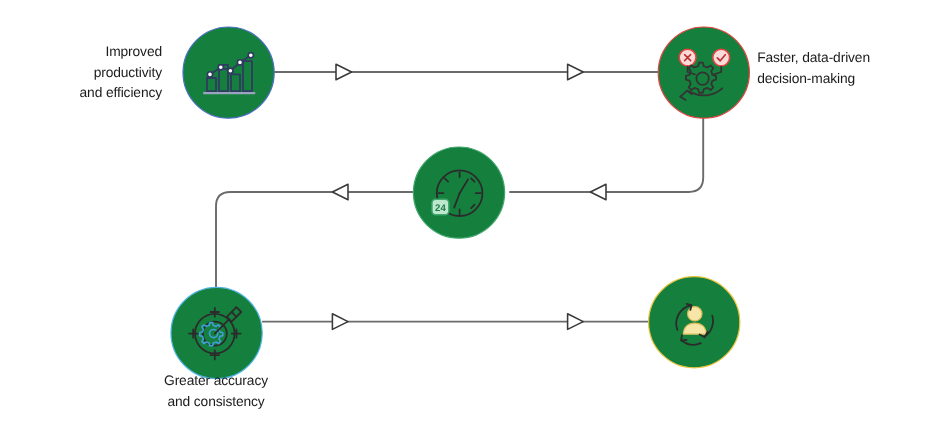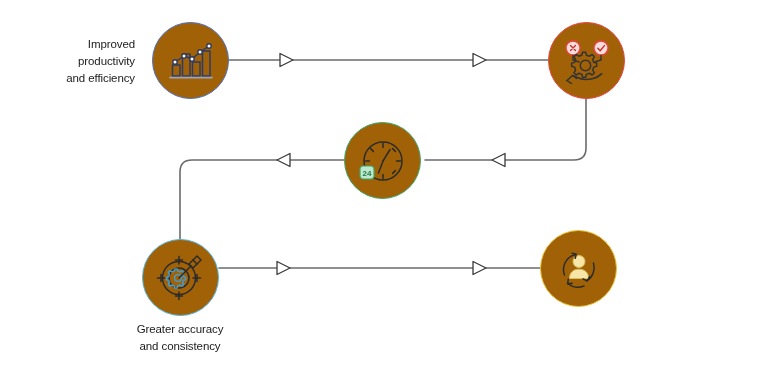--- a/index.html
+++ b/index.html
@@ -9,21 +9,21 @@
     font-family:"Liberation Sans", sans-serif;
     overflow:hidden;
     position:relative;
   }
   #stage{position:relative;width:783px;height:371px;}
   #wires{position:absolute;left:0;top:0;width:783px;height:371px;}
 
   .node{
     position:absolute;
     border-radius:50%;
-    background:#a16207;
+    background:#15803d;
     box-sizing:border-box;
     display:flex;align-items:center;justify-content:center;
   }
   .node svg{display:block;}
 
   .label{
     position:absolute;
     font-size:11.5px;
     line-height:17px;
     color:#1b1b1b;
@@ -113,20 +113,22 @@
         </g>
 
         <g fill="none" stroke="#333" stroke-width="1.5" stroke-linecap="round" stroke-linejoin="round">
           <path d="M4 42.5 L9.5 37.5 L13 39 C17 41 23 42 28 41 C32 40.3 36 38.3 38.8 35.6"></path>
           <path d="M4 42.5 L8.5 45.5"></path>
           <path d="M9.5 37.5 L13.5 40.5"></path>
         </g>
       </svg>
     </span>
   </div>
+  <div class="label left" style="left:631px;top:41px;width:140px;">Faster, data-driven
+decision-making</div>
 
   <div class="node" style="left:344px;top:122px;width:77px;height:77px;border:1.6px solid #3fa56c;">
     <span>
       <svg width="50" height="50" viewBox="0 0 50 50">
         <g fill="none" stroke="#2b2b2b" stroke-width="1.5" stroke-linecap="round">
           <circle cx="25" cy="25" r="19"></circle>
 
           <line x1="25" y1="7.5" x2="25" y2="11.5"></line>
           <line x1="25" y1="38.5" x2="25" y2="42.5"></line>
           <line x1="7.5" y1="25" x2="11.5" y2="25"></line>
@@ -171,21 +173,21 @@
         </g>
 
         <g fill="none" stroke="#2b2b2b" stroke-width="1.5" stroke-linecap="round" stroke-linejoin="round">
           <line x1="24" y1="25" x2="36" y2="13"></line>
           <path d="M34 11 L42 3 L46 7 L38 15 Z"></path>
           <line x1="38" y1="7" x2="42" y2="11"></line>
         </g>
       </svg>
     </span>
   </div>
-  <div class="label center" style="left:100px;top:310px;width:160px;margin-top:11px;">Greater accuracy
+  <div class="label center" style="left:100px;top:310px;width:160px;">Greater accuracy
 and consistency</div>
 
   <div class="node" style="left:540px;top:230px;width:77px;height:77px;border:1.6px solid #e8c33c;">
     <span>
       <svg width="50" height="48" viewBox="0 0 50 48">
 
         <g fill="#f7e6a8" stroke="#d9bd5a" stroke-width="1">
           <circle cx="25" cy="16.5" r="6"></circle>
           <path d="M15.5 33.5 C15.5 27.5 19.5 24.2 25 24.2 C30.5 24.2 34.5 27.5 34.5 33.5 Z"></path>
         </g>

